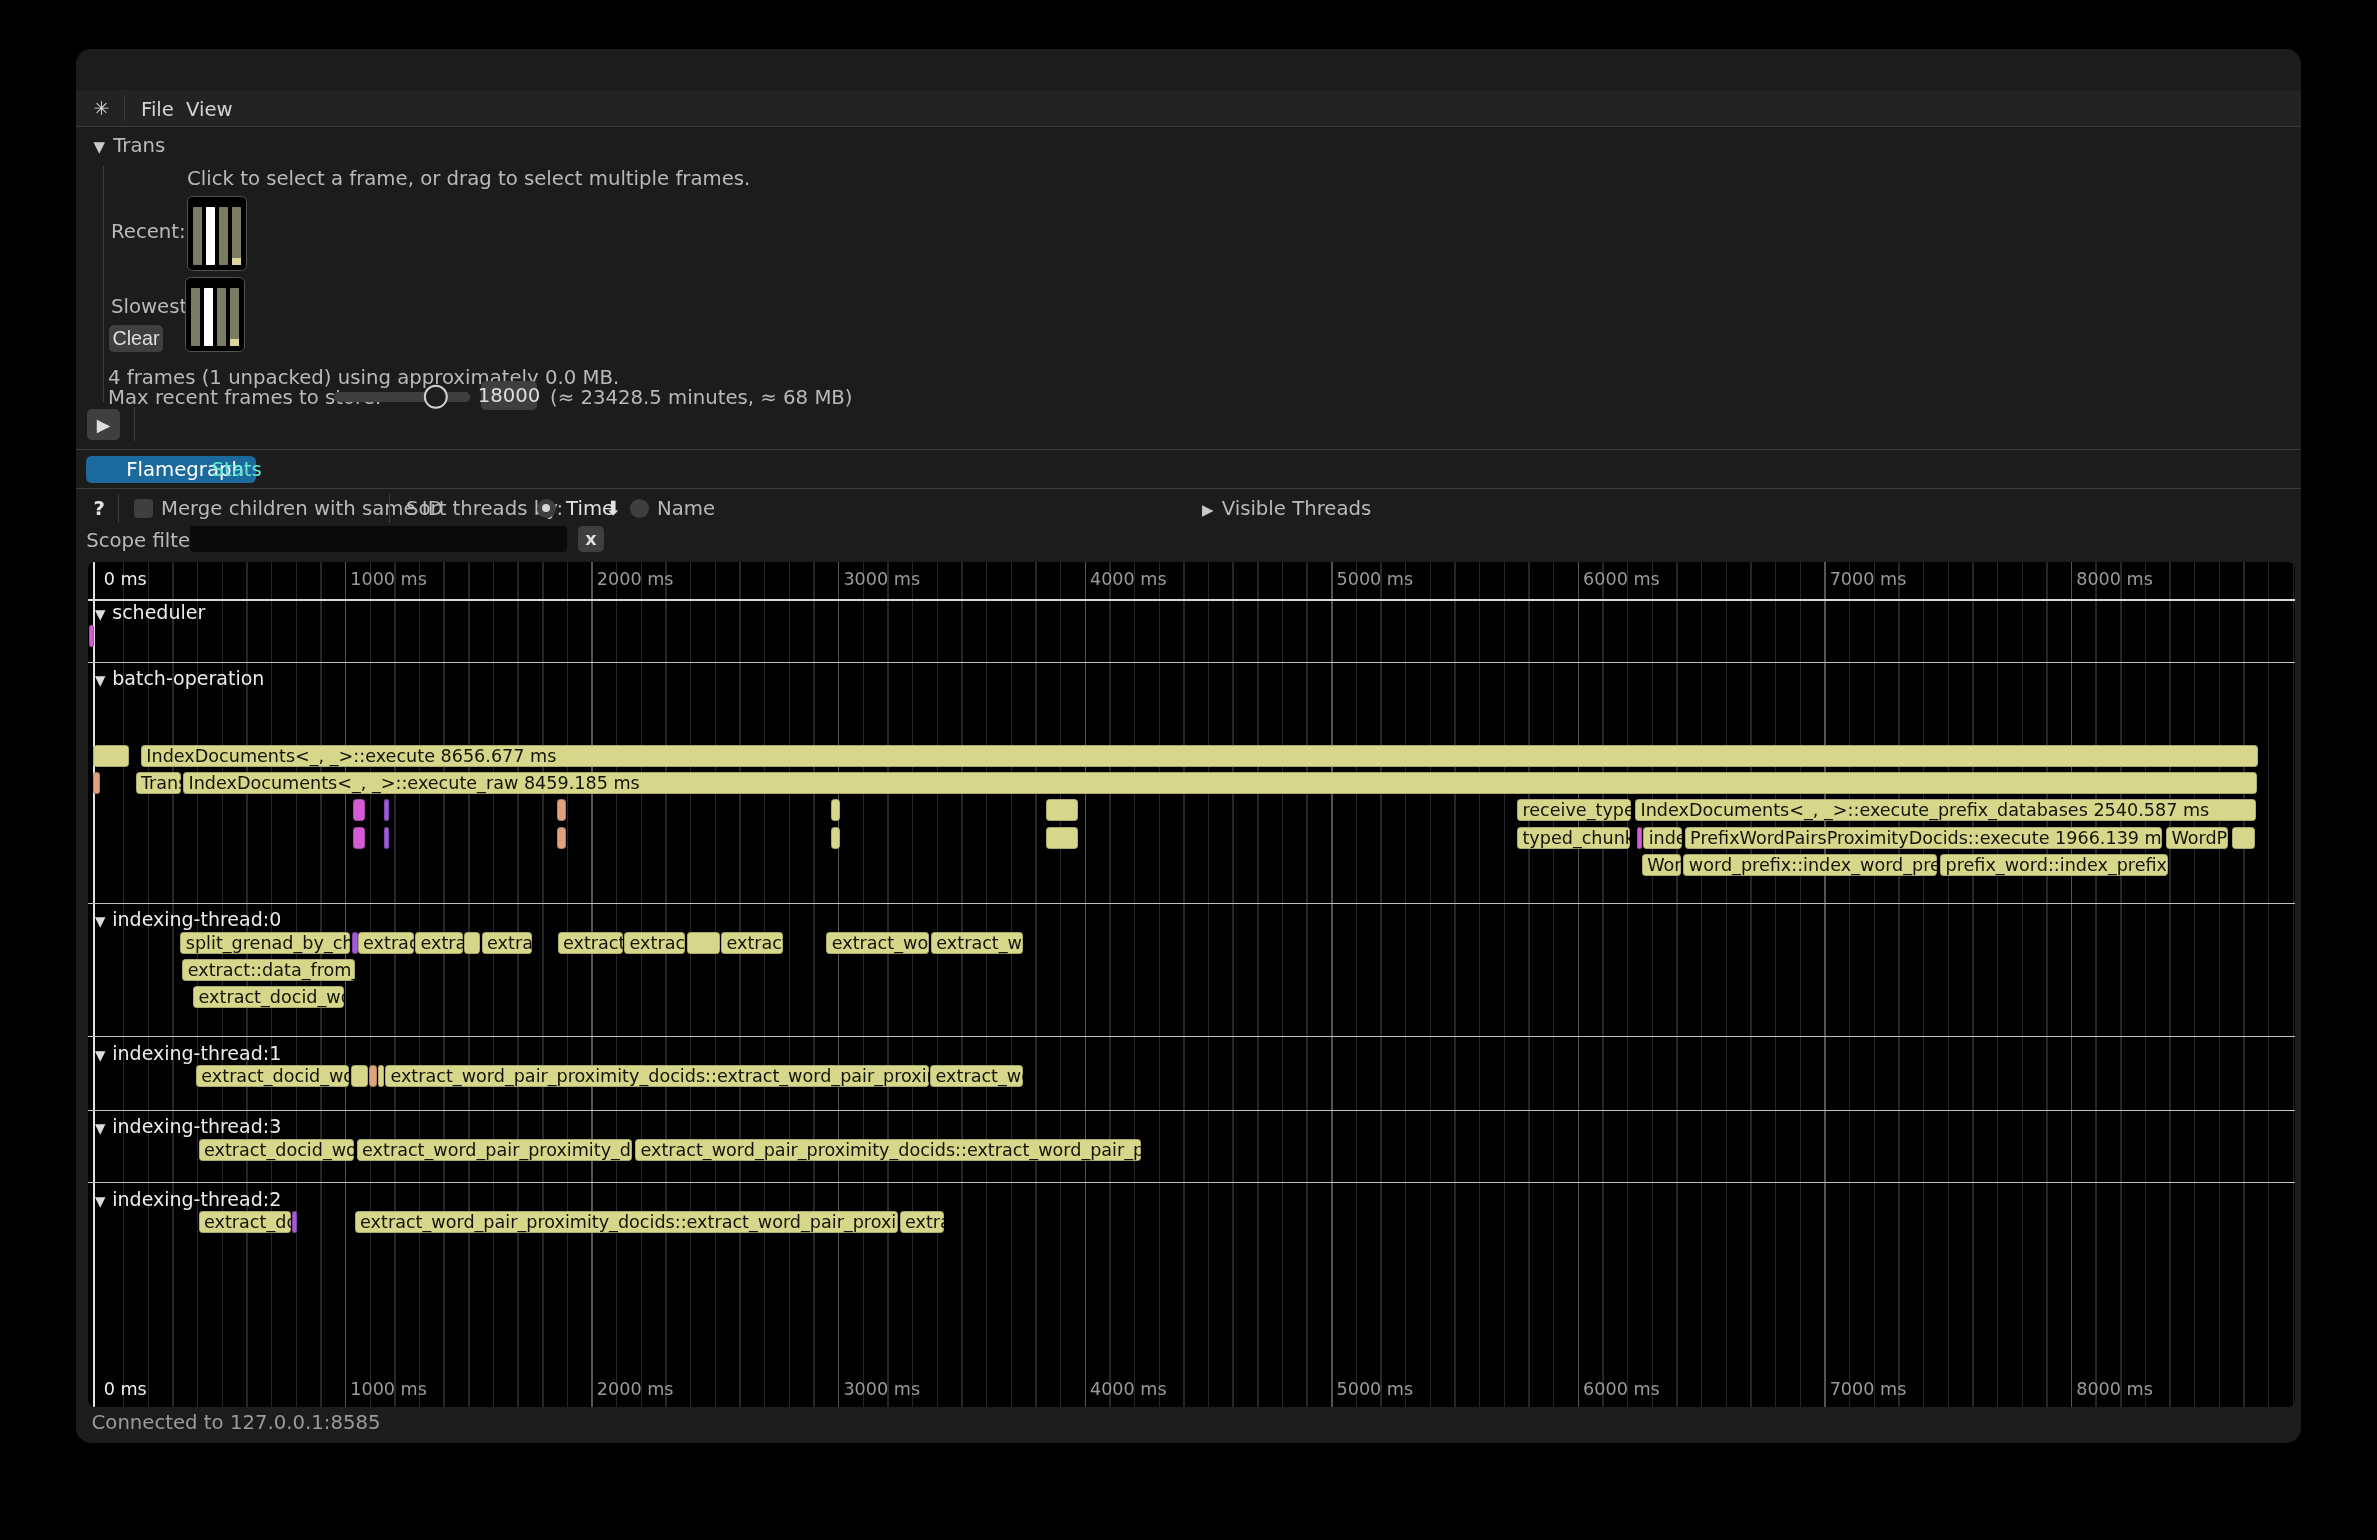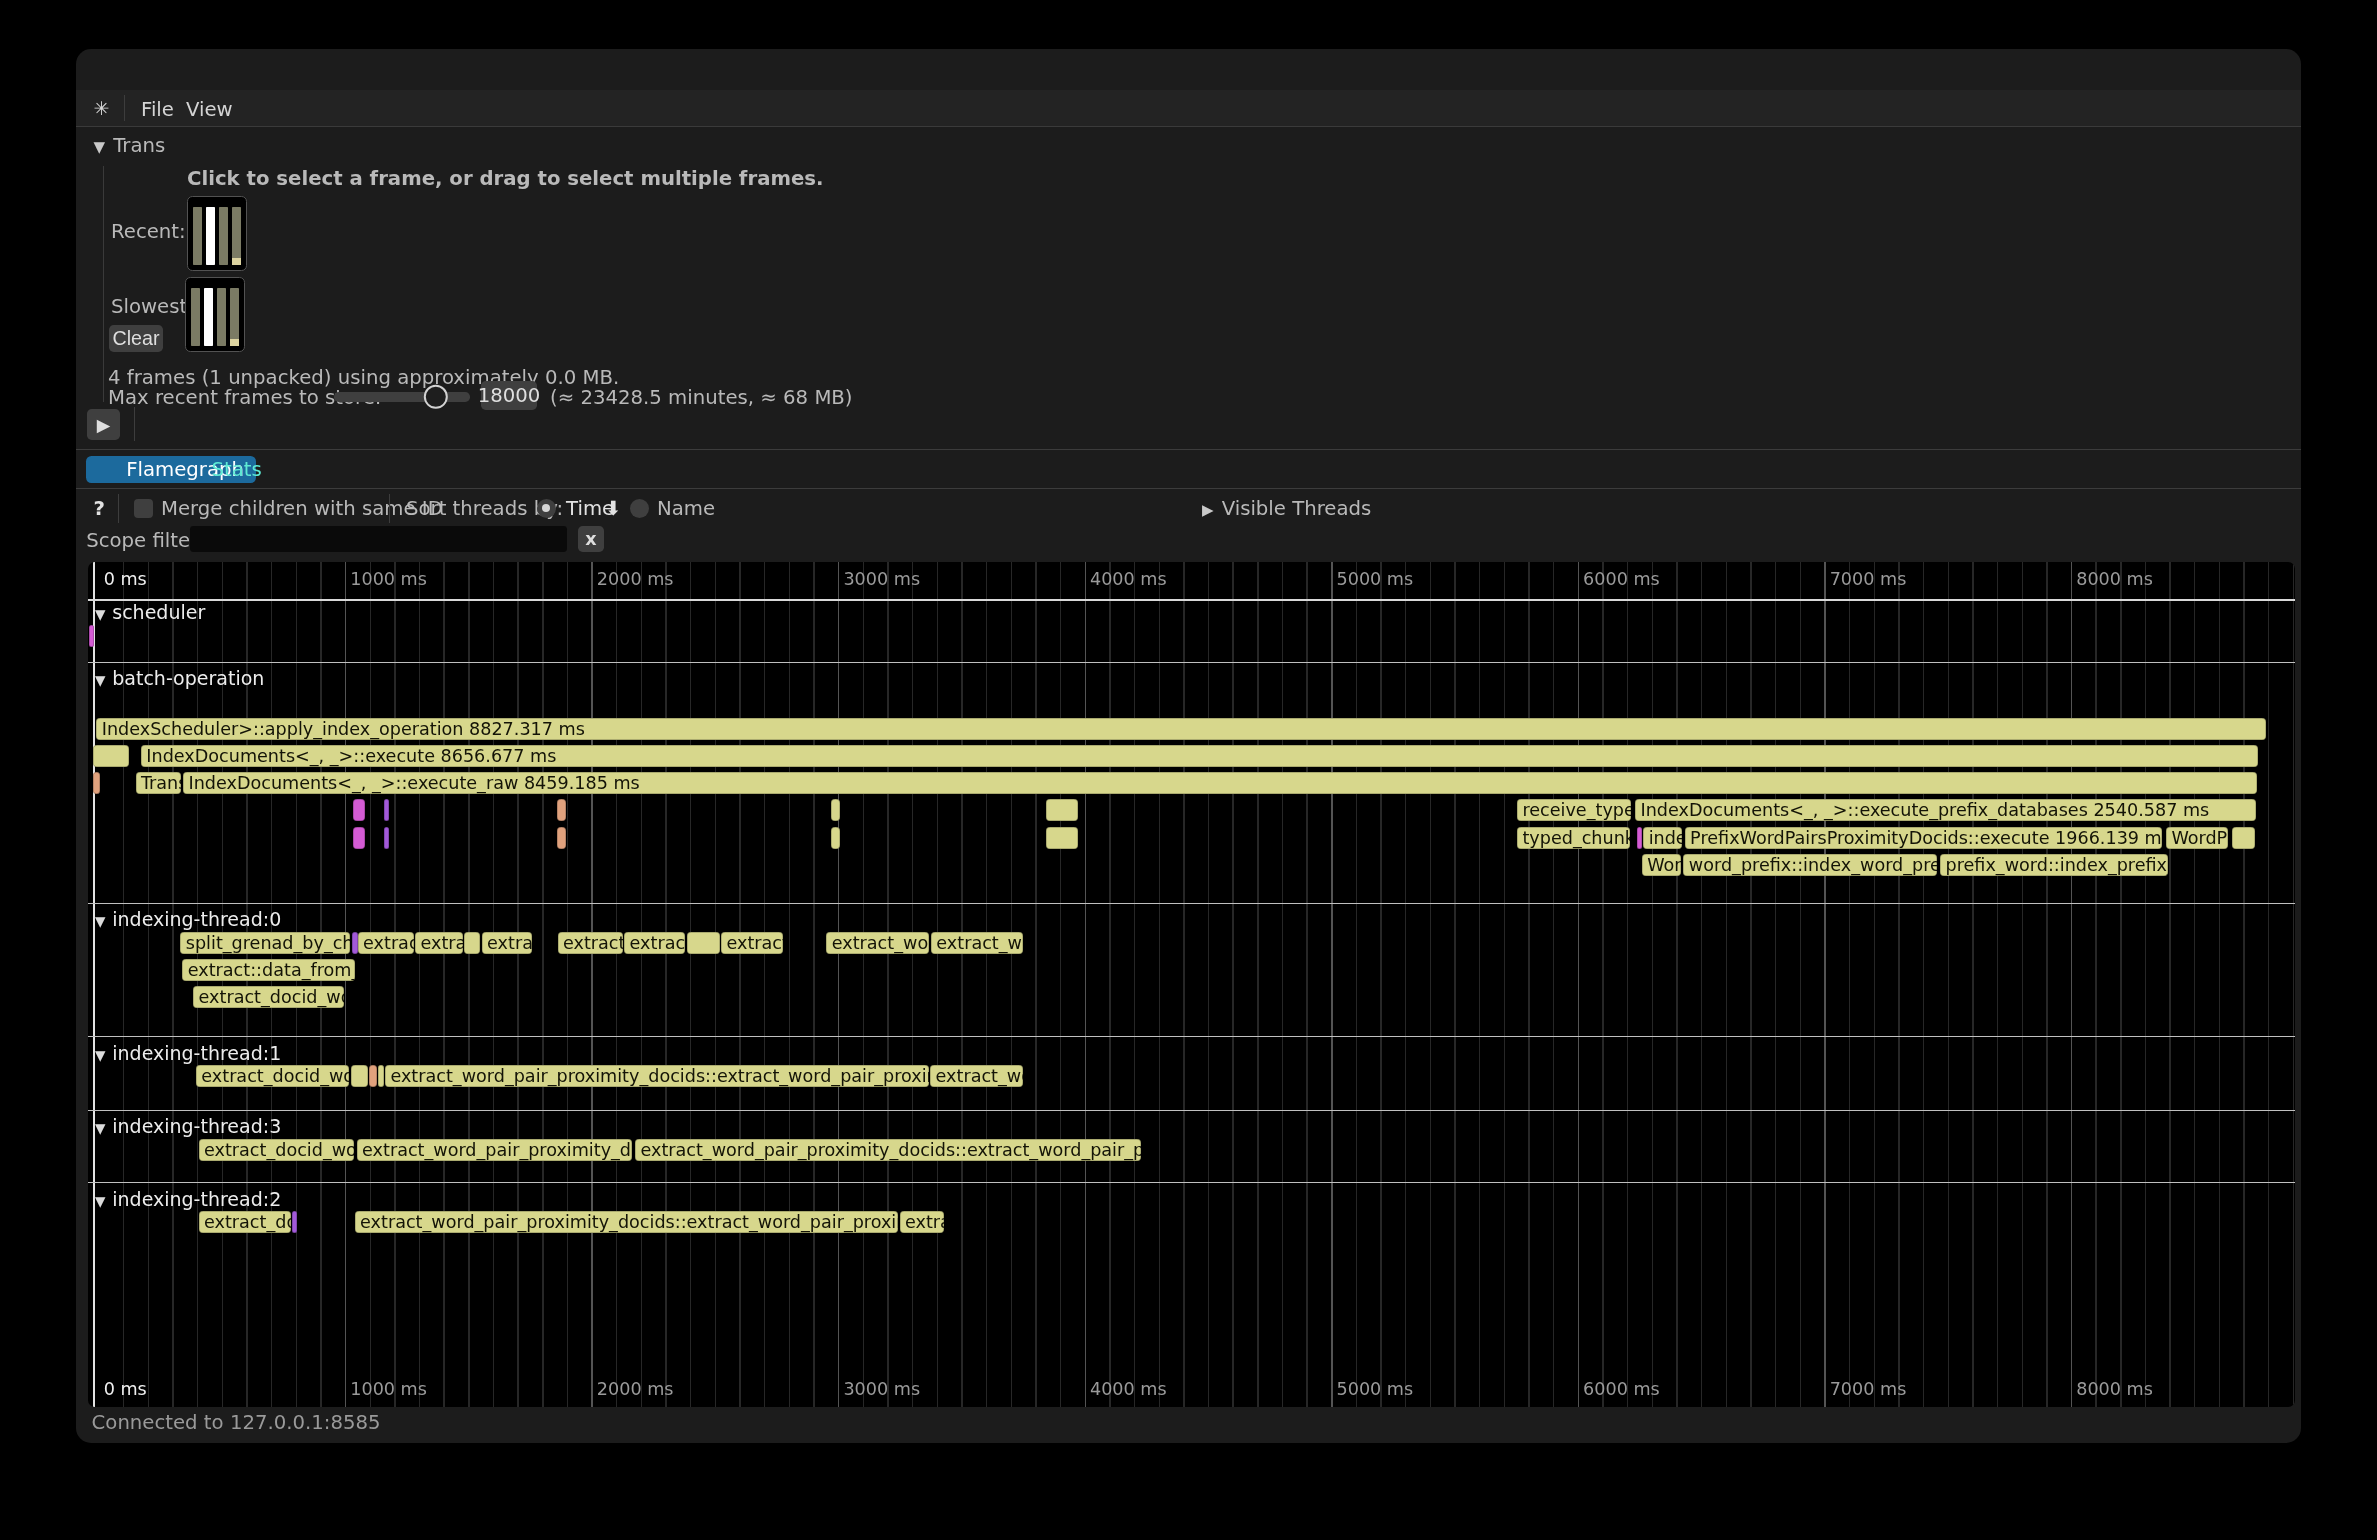--- a/index.html
+++ b/index.html
@@ -72,21 +72,21 @@
 
   <div class="menubar">
     <div class="theme">✳</div>
     <div class="vline" style="left:48px; top:5.4px; height:26px;"></div>
     <div class="menuitem" style="left:65px;">File</div>
     <div class="menuitem" style="left:110px;">View</div>
   </div>
 
   <div class="lbl" style="left:17.6px; top:85px;"><span class="tri">▼</span><span>Trans</span></div>
   <div class="indent"></div>
-  <div class="lbl" style="left:111px; top:118px;font-weight:bold;">Click to select a frame, or drag to select multiple frames.</div>
+  <div class="lbl" style="left:111px; top:118px;">Click to select a frame, or drag to select multiple frames.</div>
 
   <div class="lbl" style="left:35px; top:171px;">Recent:</div>
   <div class="thumb" style="left:111px; top:147px;" id="recent-thumb">
       <div class="bar-v olive"></div>
       <div class="bar-v white"></div>
       <div class="bar-v olive"></div>
       <div class="bar-v olive">
         <div class="tip"></div>
       </div>
     </div>
@@ -247,21 +247,20 @@
       <div class="tick-label" style="left: 33.9739%; top: 817px;">3000 ms</div>
       <div class="tick-label" style="left: 45.1458%; top: 817px;">4000 ms</div>
       <div class="tick-label" style="left: 56.3177%; top: 817px;">5000 ms</div>
       <div class="tick-label" style="left: 67.4897%; top: 817px;">6000 ms</div>
       <div class="tick-label" style="left: 78.6616%; top: 817px;">7000 ms</div>
       <div class="tick-label" style="left: 89.8335%; top: 817px;">8000 ms</div>
       <div class="thread-header" style="top: 39px;"><span class="tri">▼</span><span>scheduler</span></div>
       <div class="bar magenta" style="left: 0.0335158%; width: 0.111719%; top: 63px;"></div>
       <div class="fg-sep" style="top: 100px;"></div>
       <div class="thread-header" style="top: 105px;"><span class="tri">▼</span><span>batch-operation</span></div>
-      <div class="bar" style="left: 0.368674%; width: 98.2907%; top: 156px;">IndexScheduler&gt;::apply_index_operation 8827.317 ms</div>
       <div class="bar" style="left: 0.212267%; width: 1.6311%; top: 183px;"></div>
       <div class="bar" style="left: 2.39079%; width: 95.9334%; top: 183px;">IndexDocuments&lt;_, _&gt;::execute 8656.677 ms</div>
       <div class="bar salmon" style="left: 0.212267%; width: 0.335158%; top: 210px;"></div>
       <div class="bar" style="left: 2.14501%; width: 2.06681%; top: 210px;">Trans</div>
       <div class="bar" style="left: 4.3012%; width: 93.9672%; top: 210px;">IndexDocuments&lt;_, _&gt;::execute_raw 8459.185 ms</div>
       <div class="bar magenta" style="left: 11.9987%; width: 0.547425%; top: 237px;"></div>
       <div class="bar violet" style="left: 13.384%; width: 0.212267%; top: 237px;"></div>
       <div class="bar salmon" style="left: 21.2267%; width: 0.40219%; top: 237px;"></div>
       <div class="bar" style="left: 33.661%; width: 0.40219%; top: 237px;"></div>
       <div class="bar" style="left: 43.4141%; width: 1.45235%; top: 237px;"></div>

